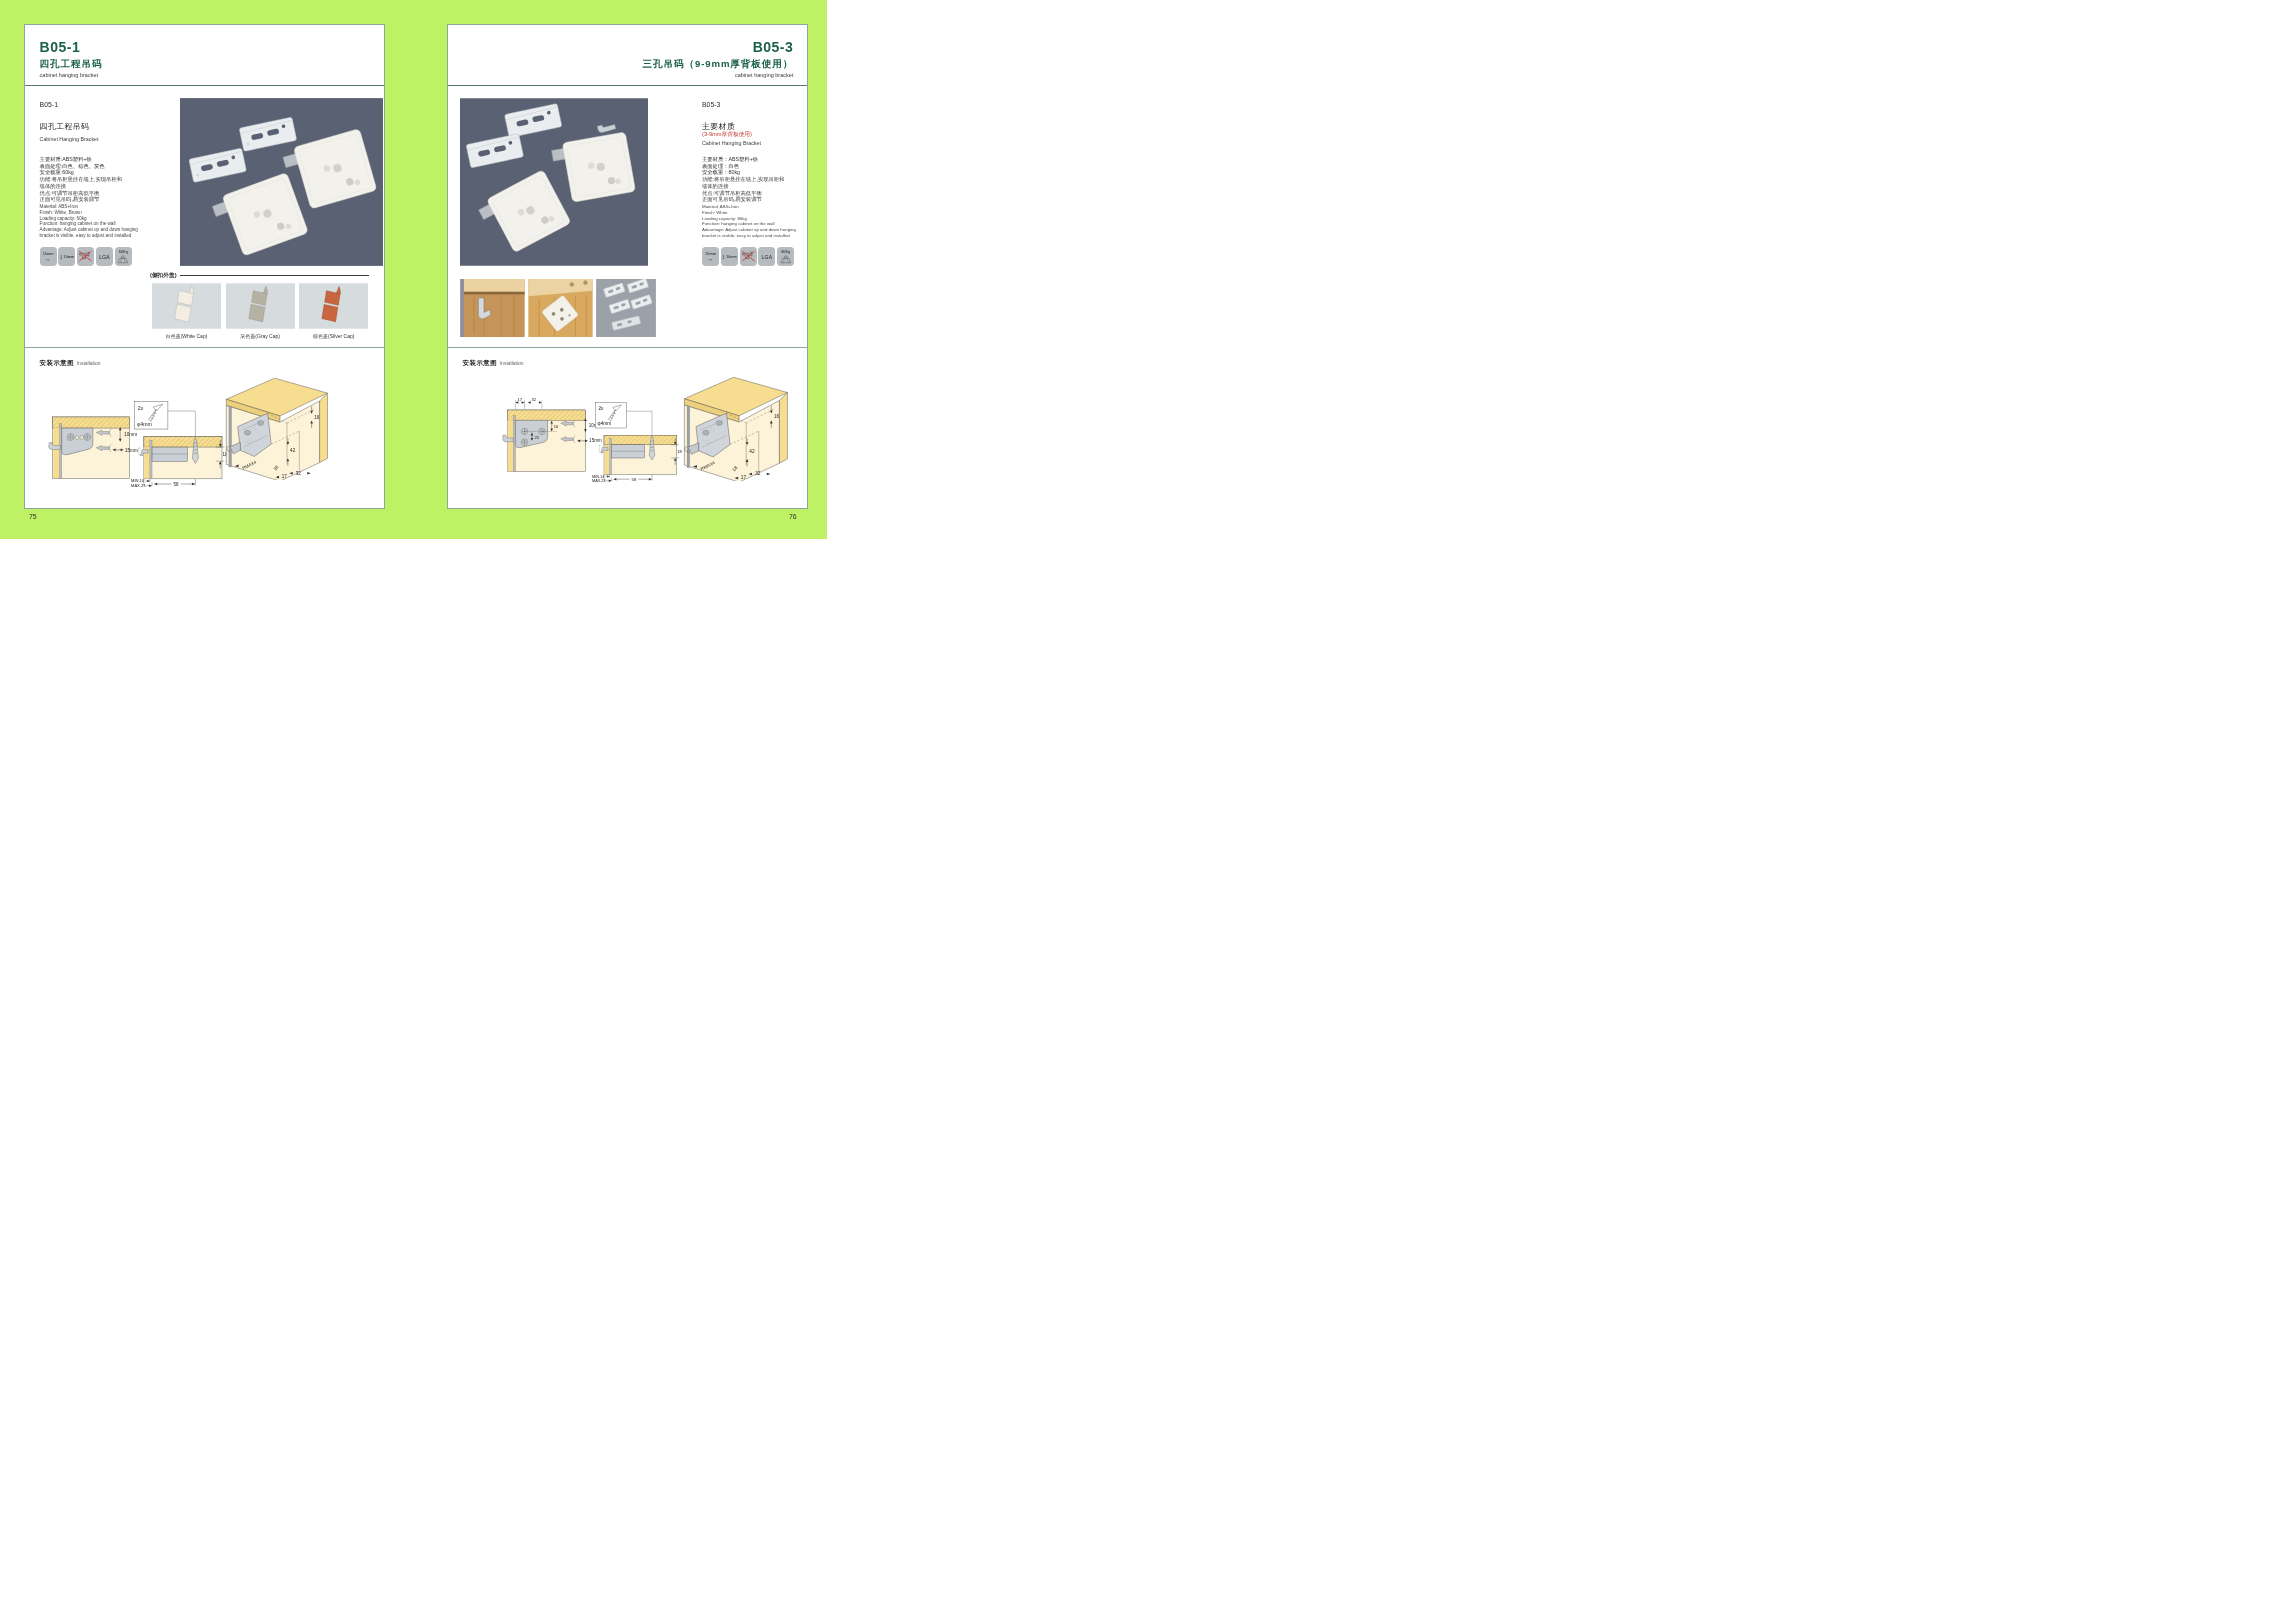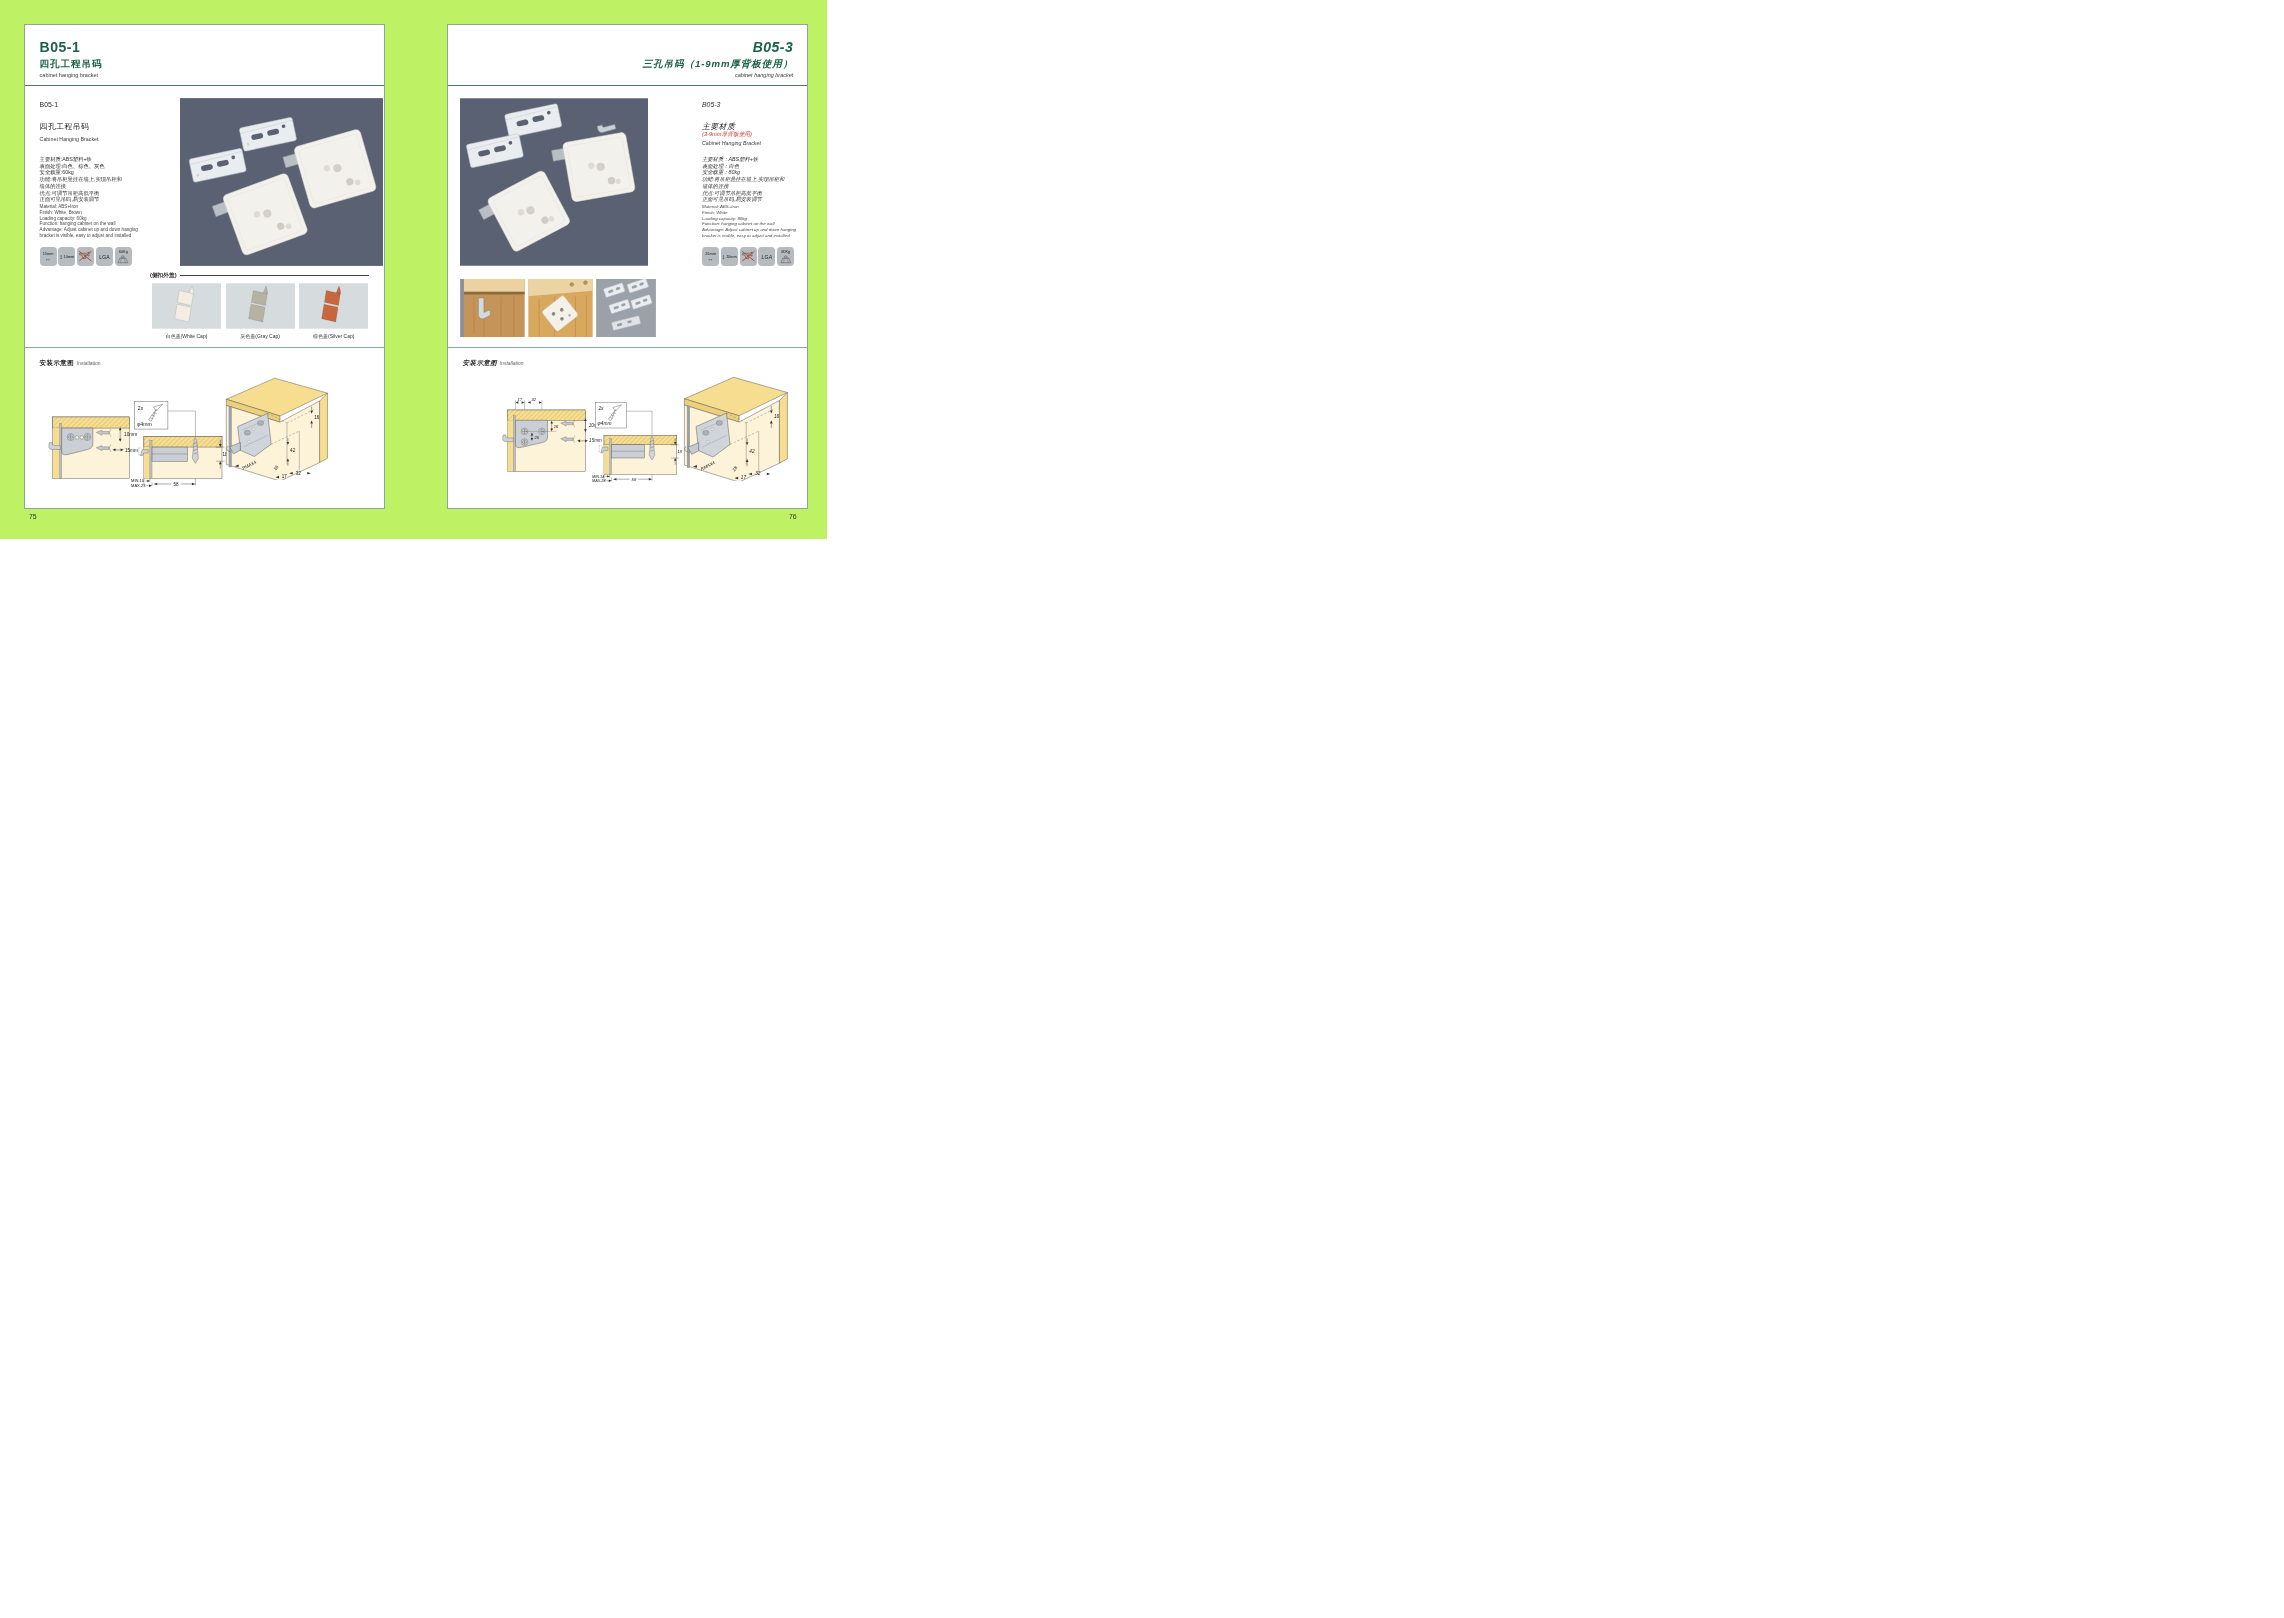--- a/index.html
+++ b/index.html
@@ -1,21 +1,21 @@
 <!DOCTYPE html>
 <html style="font-size:7.3px"><head>
 <meta charset="utf-8">
 <style>
   html,body { margin:0; padding:0; background:#ffffff; font-family:"Liberation Sans", sans-serif; color:#2f2f2f; }
   .canvas { position:relative; width:827px; height:539px; background:#bef264; overflow:hidden; }
   svg text { font-family:"Liberation Sans", sans-serif; fill:#222; }
 
   .page { position:absolute; top:24px; width:359px; height:483px; border:0.5px solid #8aa89a; background:#fff; }
   .page-left  { left:24px; }
-  .page-right { left:447px;font-style:italic; }
+  .page-right { left:447px; }
 
   
   .page-head { position:absolute; top:0; left:0; right:0; height:60px; border-bottom:0.9px solid #57766a; }
   .head-code { position:absolute; top:13.7px; font-size:14px; font-weight:800; color:#1b6146; letter-spacing:0.5px; }
   .head-cn   { position:absolute; top:33px; font-size:9.6px; font-weight:600; color:#1b6146; letter-spacing:0.9px; }
   .head-en   { position:absolute; top:47px; font-size:5.5px; color:#3a3a3a; }
   .page-left  .head-code, .page-left .head-cn, .page-left .head-en { left:14.6px; }
   .page-right .head-code, .page-right .head-cn, .page-right .head-en { right:13.7px; text-align:right; }
 
   
@@ -368,21 +368,21 @@
         <path d="M163 227 l-8 3 8 3 z" fill="#333"></path>
         <text x="170" y="233" font-size="10.5">32</text>
         <path d="M196 227 l8 3 -8 3 z" fill="#333"></path>
       </svg>
     </div>
   </div>
 
   <div class="page page-right">
     <div class="page-head">
       <div class="head-code">B05-3</div>
-      <div class="head-cn">三孔吊码（1-9mm厚背板使用）</div>
+      <div class="head-cn">三孔吊码（9-9mm厚背板使用）</div>
       <div class="head-en">cabinet hanging bracket</div>
     </div>
 
     <div class="p-code">B05-3</div>
     <div class="p-name">主要材质</div>
     <div class="p-note">(3-9mm厚背板使用)</div>
     <div class="p-nameen">Cabinet Hanging Bracket</div>
 
     <div class="specs-cn">
       <div>主要材质：ABS塑料+铁</div>

